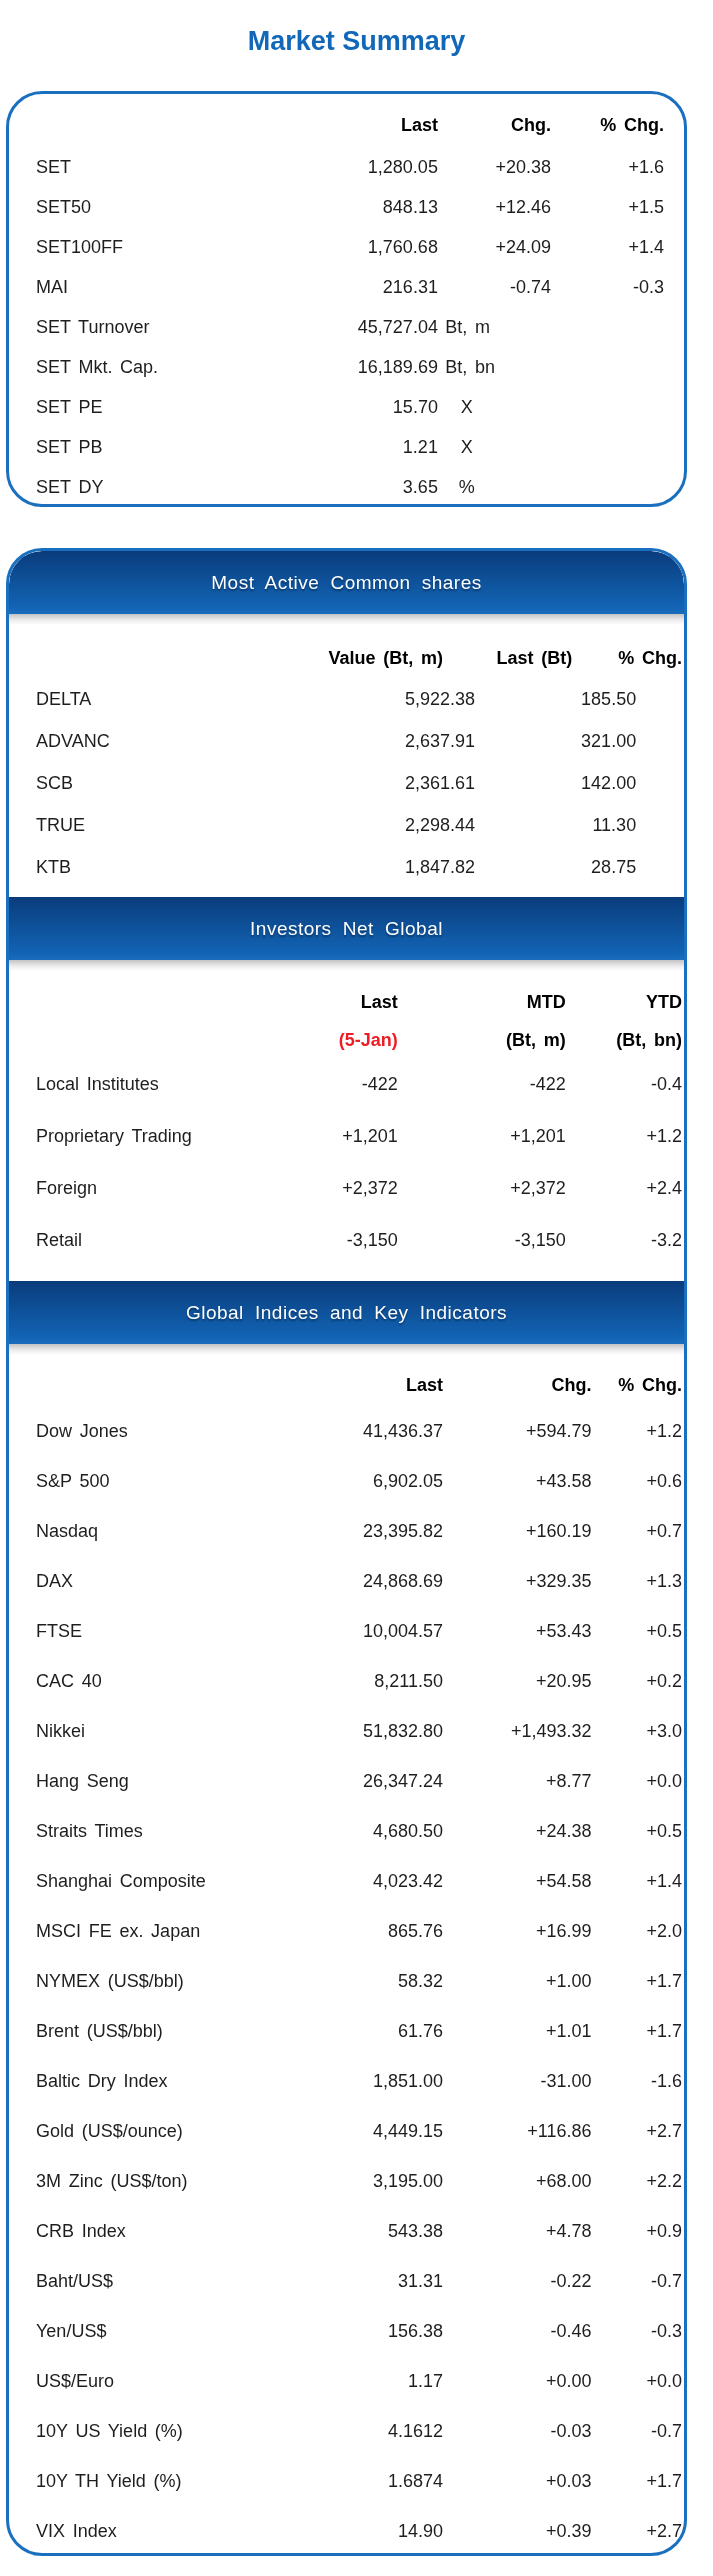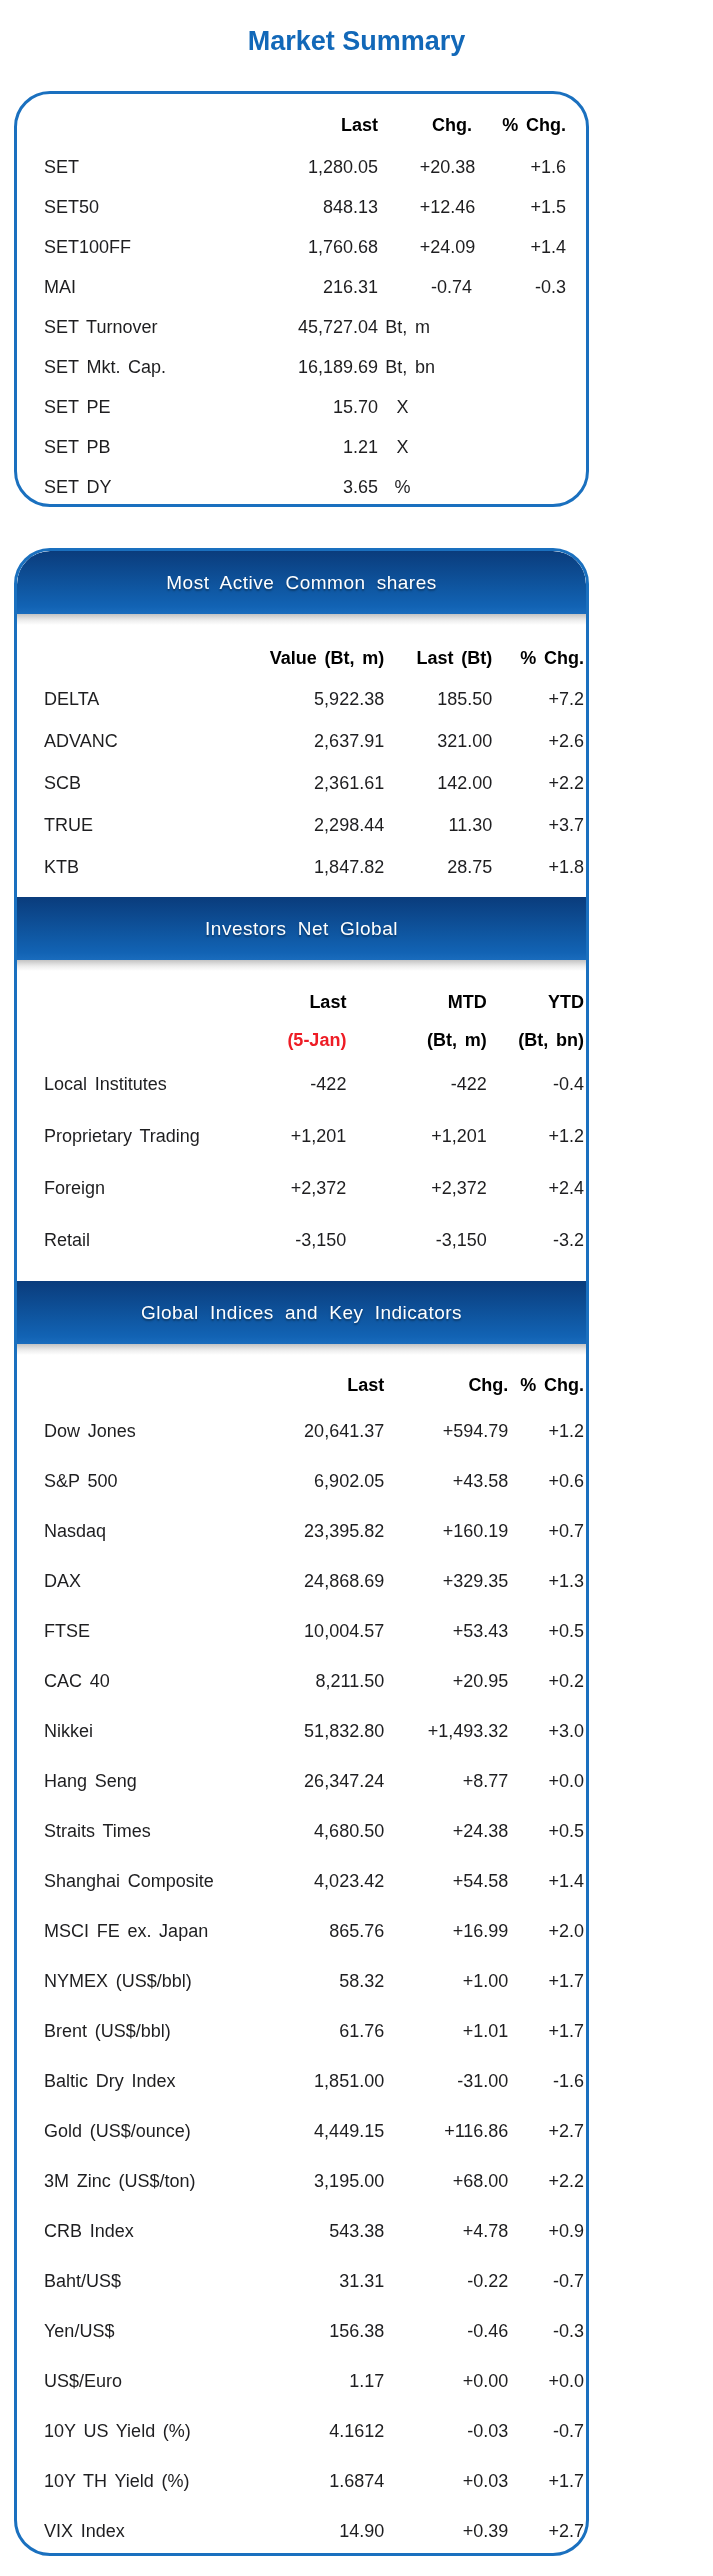--- a/index.html
+++ b/index.html
@@ -6,21 +6,21 @@
   body{
     width:713px;height:2576px;position:relative;overflow:hidden;
     font-family:"Liberation Sans","DejaVu Sans",sans-serif;
     color:#1e1e20;-webkit-font-smoothing:antialiased;
   }
   .page-title{
     margin:25.4px 0 0 0;height:33px;line-height:33px;
     text-align:center;font-size:27px;font-weight:700;color:#1268b8;
   }
   
-  .card{box-sizing:border-box;margin-left:14px;width:575px;}
+  .card{box-sizing:border-box;margin-left:6px;width:681px;}
   .card1{
     margin-top:33px;height:416px;
     border:3.6px solid #1a70bf;border-radius:36px;
     padding:9px 20px 0 27px;overflow:hidden;
   }
   .card2{
     margin-top:41px;height:2008px;
     border:3.6px solid #1a70bf;border-radius:36px;
     overflow:hidden;
   }
@@ -47,21 +47,21 @@
   .card1 .drow{height:40px;}
   
   .tablock{box-sizing:border-box;padding:0 2px 0 27px;}
   .ta{padding-top:12.7px;height:272px;}
   .tb{padding-top:11px;height:310px;}
   .tc{padding-top:9px;height:1199px;}
   .t2{grid-template-columns:40% 23% 20% 17%;}
   .t3{grid-template-columns:40% 16% 26% 18%;}
   .t4{grid-template-columns:40% 23% 23% 14%;}
   .ta .thead{height:40px;}
-  .ta .drow{height:42px;}
+  .ta .drow{height:42px;gap:32px;}
   .tb .thead1{height:40px;}
   .tb .thead2{height:36px;}
   .tb .drow{height:52px;}
   .tc .thead{height:42px;}
   .tc .drow{height:50px;}
 </style>
 </head>
 <body>
 
 <div class="page">
@@ -264,21 +264,21 @@
       <div class="trow thead t4">
         <span class="c label"></span>
         <span class="c num bold">Last</span>
         <span class="c num bold">Chg.</span>
         <span class="c num bold">% Chg.</span>
       </div>
       <div>
 
           <div class="trow drow t4">
             <span class="c label">Dow Jones</span>
-            <span class="c num">20,641.37</span>
+            <span class="c num">41,436.37</span>
             <span class="c num">+594.79</span>
             <span class="c num">+1.2</span>
           </div>
 
           <div class="trow drow t4">
             <span class="c label">S&amp;P 500</span>
             <span class="c num">6,902.05</span>
             <span class="c num">+43.58</span>
             <span class="c num">+0.6</span>
           </div>

